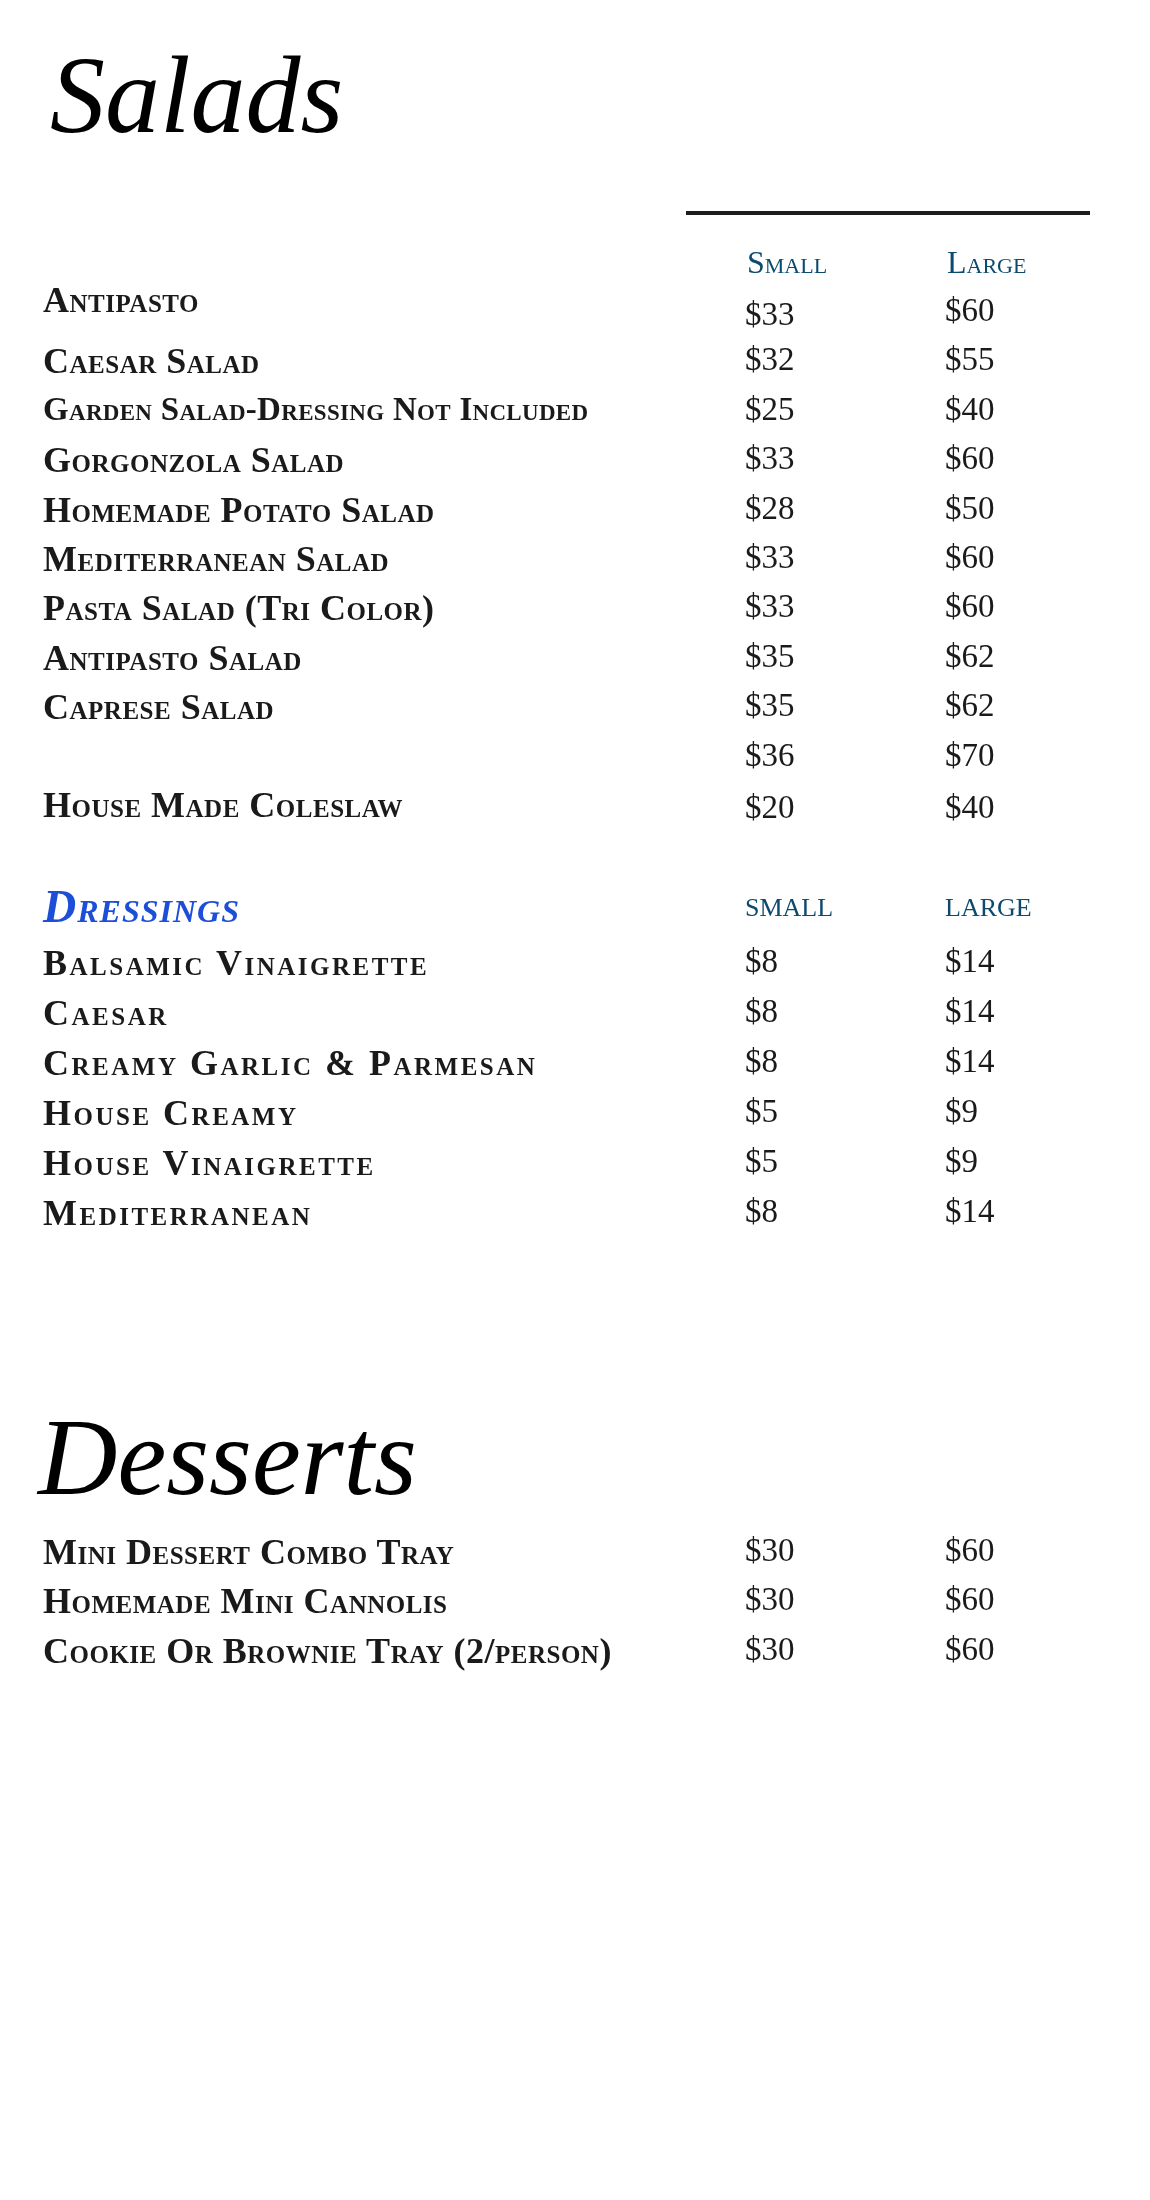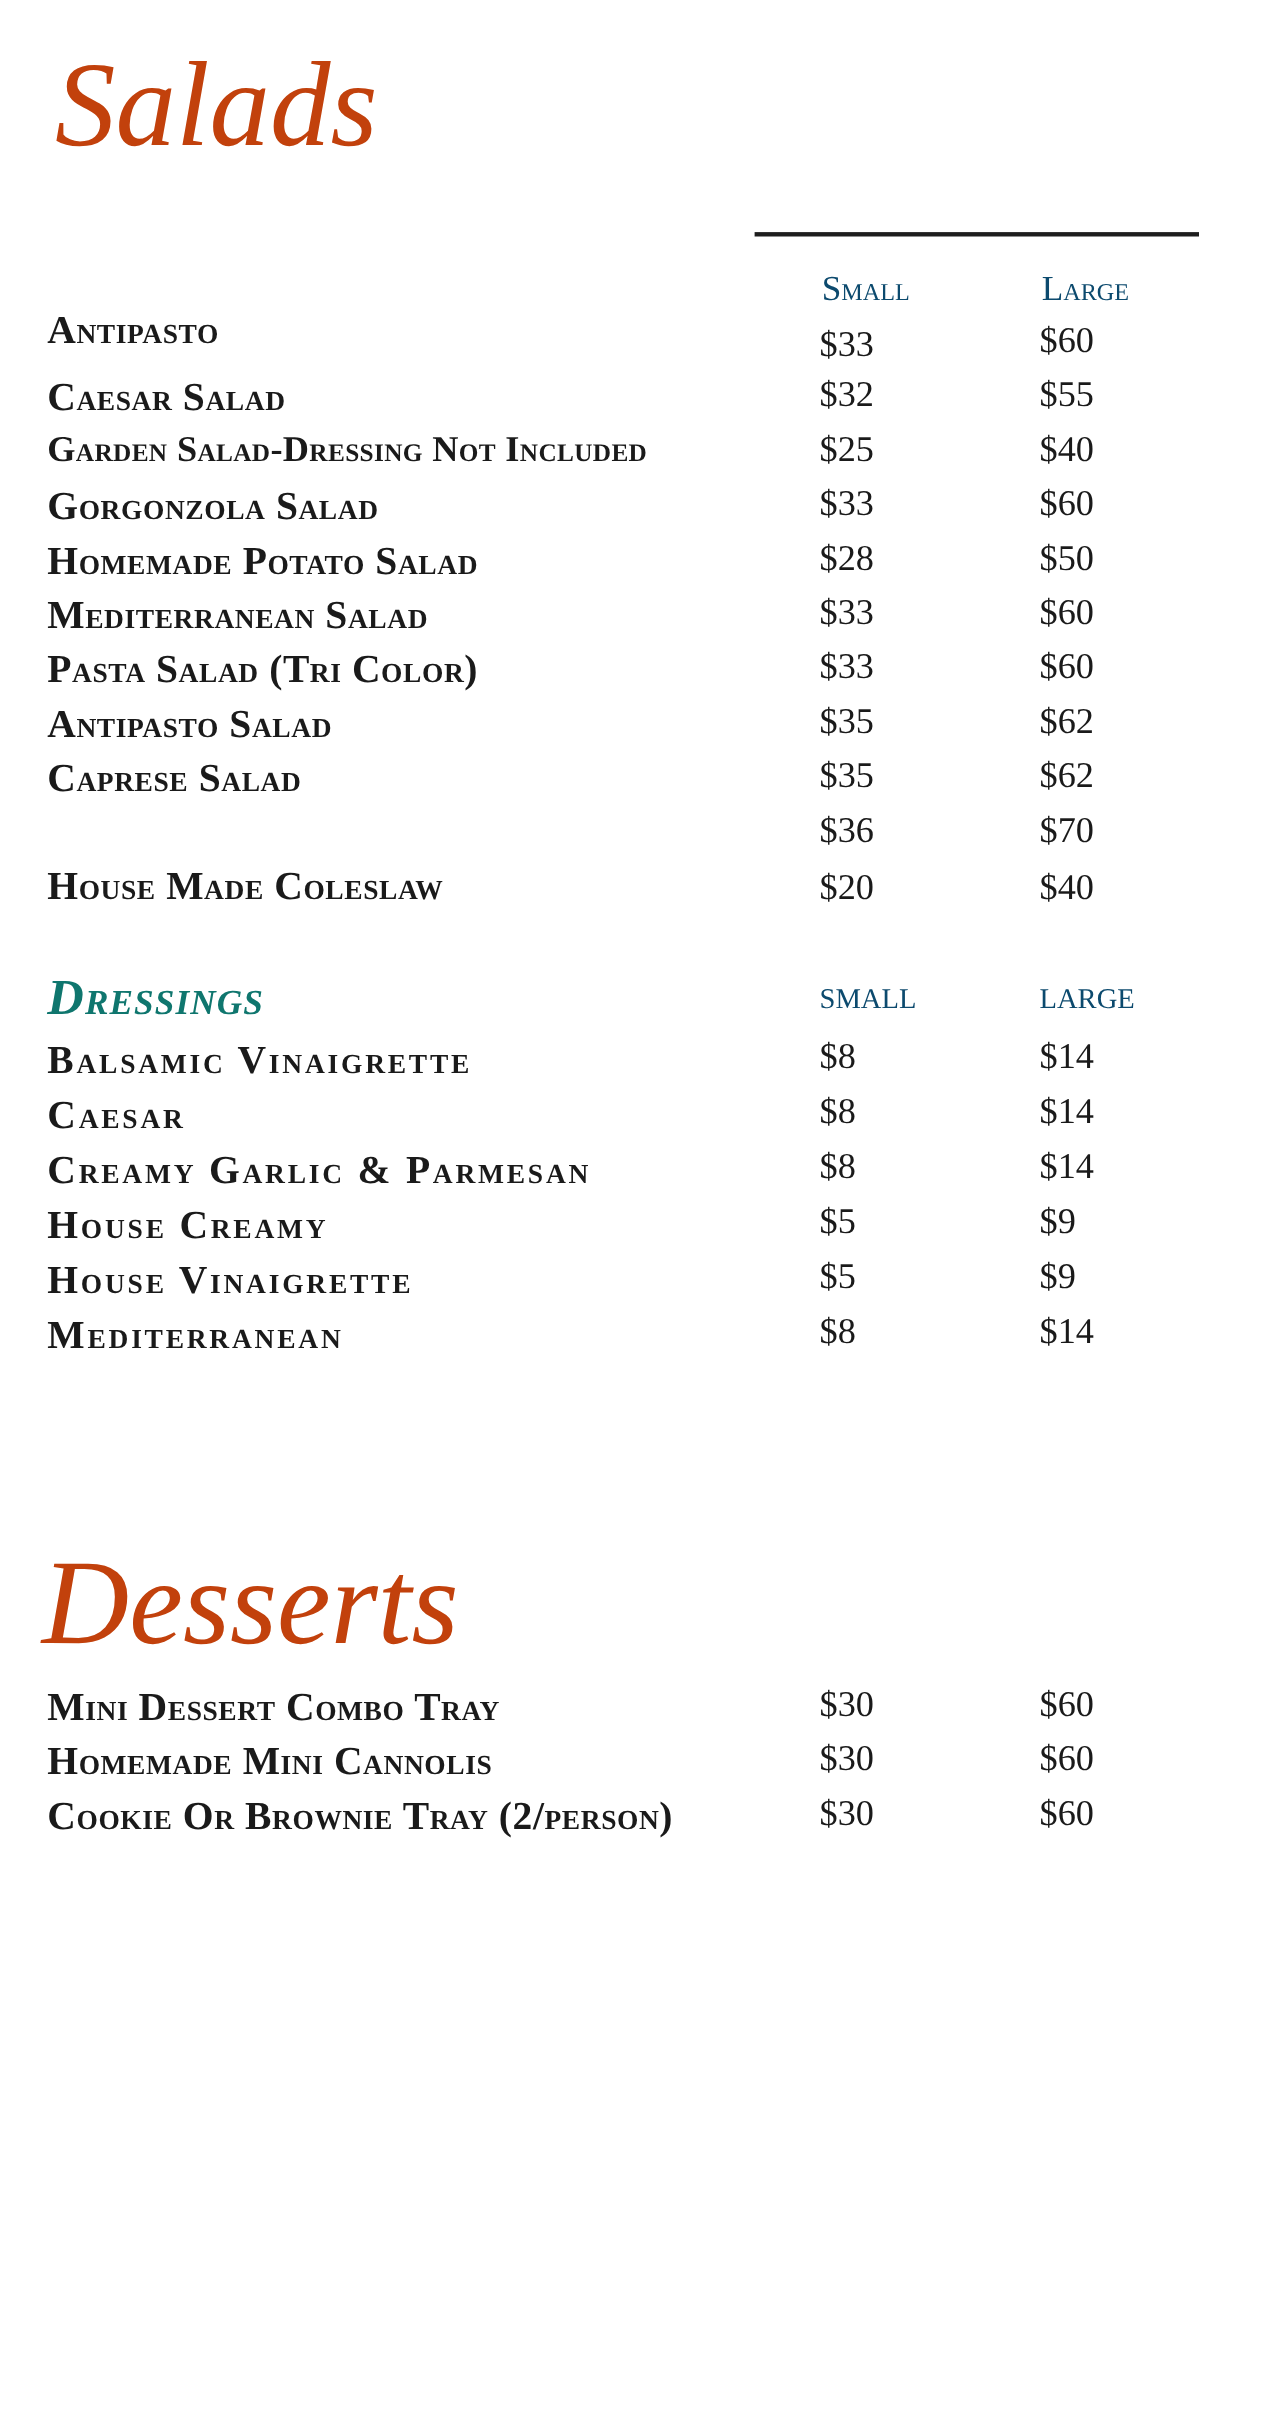--- a/index.html
+++ b/index.html
@@ -1,20 +1,20 @@
 <!DOCTYPE html>
 <html><head>
 <meta charset="utf-8">
 <style>
   html, body { margin: 0; padding: 0; background: #ffffff; }
   body { width: 1150px; height: 2200px; position: relative; overflow: hidden;
          font-family: "Liberation Serif", "DejaVu Serif", serif; color: #1a1a1a; }
   .abs { position: absolute; white-space: nowrap; line-height: 1; }
-  .section-title { font-style: italic; font-weight: normal; color: #c2410c; font-size: 110px; }
-  .sub-title { font-style: italic; font-weight: bold; font-variant: small-caps; color: #0f766e; font-size: 46px; letter-spacing: 1px; }
+  .section-title { font-style: italic; font-weight: normal; color: #000000; font-size: 110px; }
+  .sub-title { font-style: italic; font-weight: bold; font-variant: small-caps; color: #1d4ed8; font-size: 46px; letter-spacing: 1px; }
   .rule { position: absolute; left: 686px; top: 211px; width: 404px; height: 4px; background: #1e1e1e; }
   .col-head { font-size: 32px; font-variant: small-caps; color: #0c4a6e; }
   .col-head.caps { font-size: 26px; font-variant: normal; text-transform: uppercase; }
   .row { position: absolute; left: 0; width: 1150px; height: 50px; }
   .row .name { position: absolute; left: 43px; font-weight: bold; font-variant: small-caps; font-size: 36px; letter-spacing: 0.5px; white-space: nowrap; line-height: 1; }
   .row.dressing .name { letter-spacing: 2.5px; }
   .row .price { position: absolute; font-size: 33px; white-space: nowrap; line-height: 1; }
   .row .price.small { left: 745px; }
   .row .price.large { left: 945px; }
 </style>

